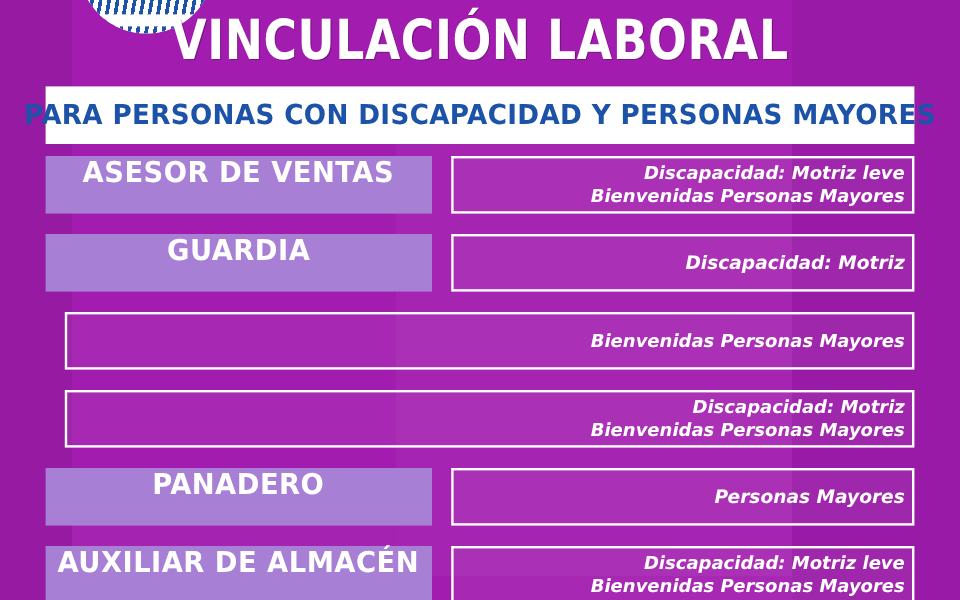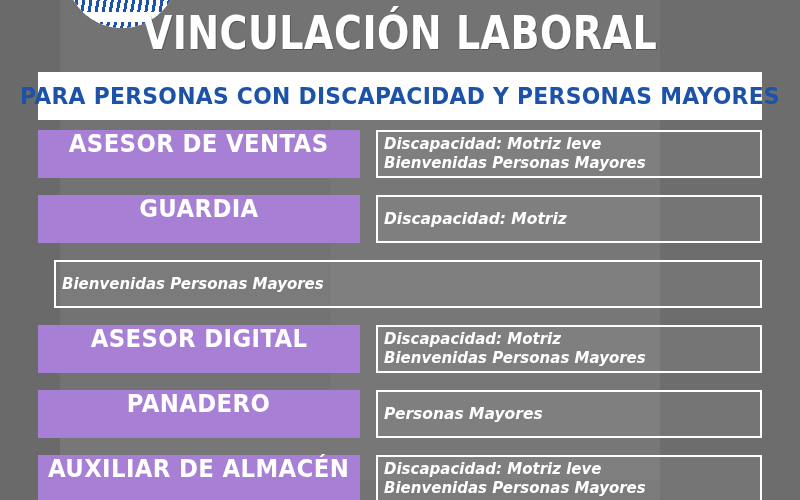--- a/index.html
+++ b/index.html
@@ -10,21 +10,21 @@
     width: 800px;
     height: 500px;
     overflow: hidden;
     background: #1a4fa0;
     font-family: "Liberation Sans", sans-serif;
     position: relative;
   }
   .poster {
     position: absolute;
     inset: 0;
-    background: #737373;
+    background: #a21caf;
     overflow: hidden;
   }
   
   .bg-block {
     position: absolute;
     background: rgba(255,255,255,0.05);
   }
   .bg-b1 { left: 0; top: 0; width: 60px; height: 500px; background: rgba(0,0,0,0.07); }
   .bg-b2 { left: 330px; top: 120px; width: 330px; height: 360px; background: rgba(255,255,255,0.035); }
   .bg-b3 { left: 660px; top: 0; width: 140px; height: 500px; background: rgba(0,0,0,0.05); }
@@ -128,21 +128,21 @@
   }
   .spacer {
     width: 16px;
   }
   .detail {
     flex: 1;
     border: 2px solid #ffffff;
     background: rgba(255,255,255,0.06);
     display: flex;
     flex-direction: column;
-    align-items: flex-start;
+    align-items: flex-end;
     justify-content: center;
     padding: 0 6px;
     box-sizing: border-box;
   }
   .detail .line {
     color: #ffffff;
     font-size: 15px;
     font-weight: bold;
     font-style: italic;
     line-height: 19px;
@@ -198,23 +198,20 @@
     </div>
 
     <div class="row">
       <div class="spacer"></div>
       <div class="detail">
         <div class="line">Bienvenidas Personas Mayores</div>
       </div>
     </div>
 
     <div class="row">
-      <div class="job">
-        <span>ASESOR DIGITAL</span>
-      </div>
       <div class="spacer"></div>
       <div class="detail">
         <div class="line">Discapacidad: Motriz</div>
         <div class="line">Bienvenidas Personas Mayores</div>
       </div>
     </div>
 
     <div class="row">
       <div class="job">
         <span>PANADERO</span>

